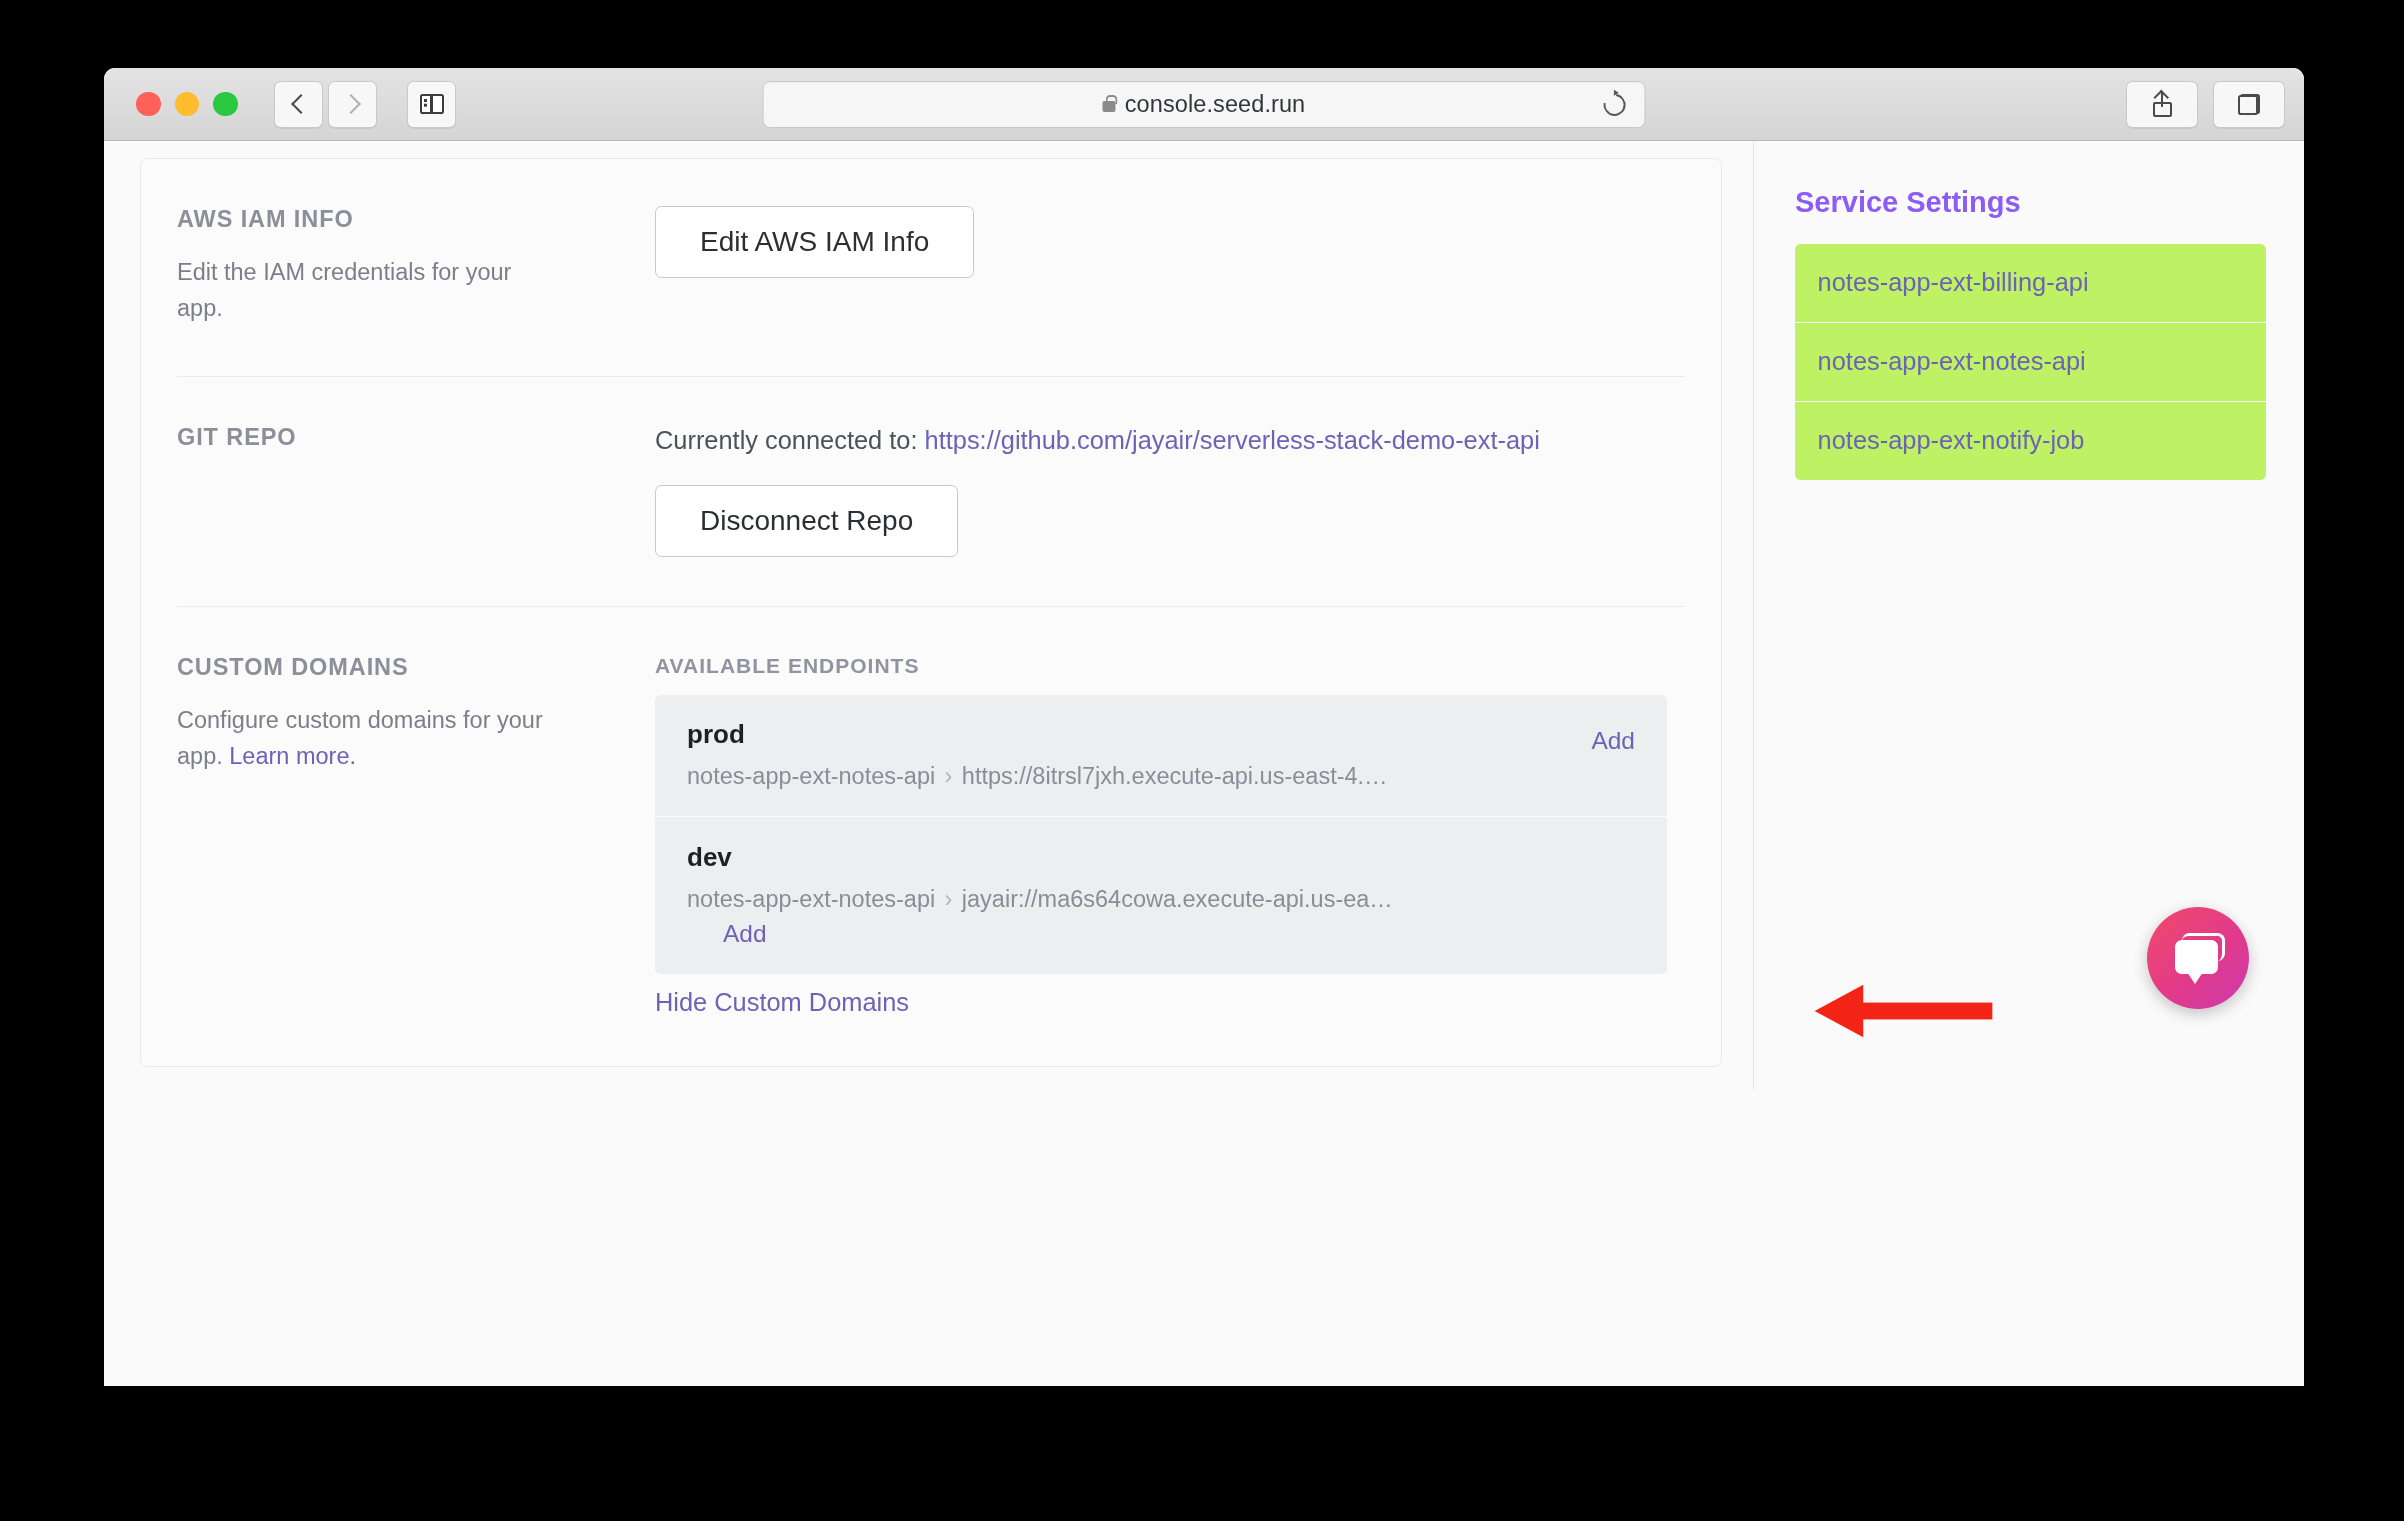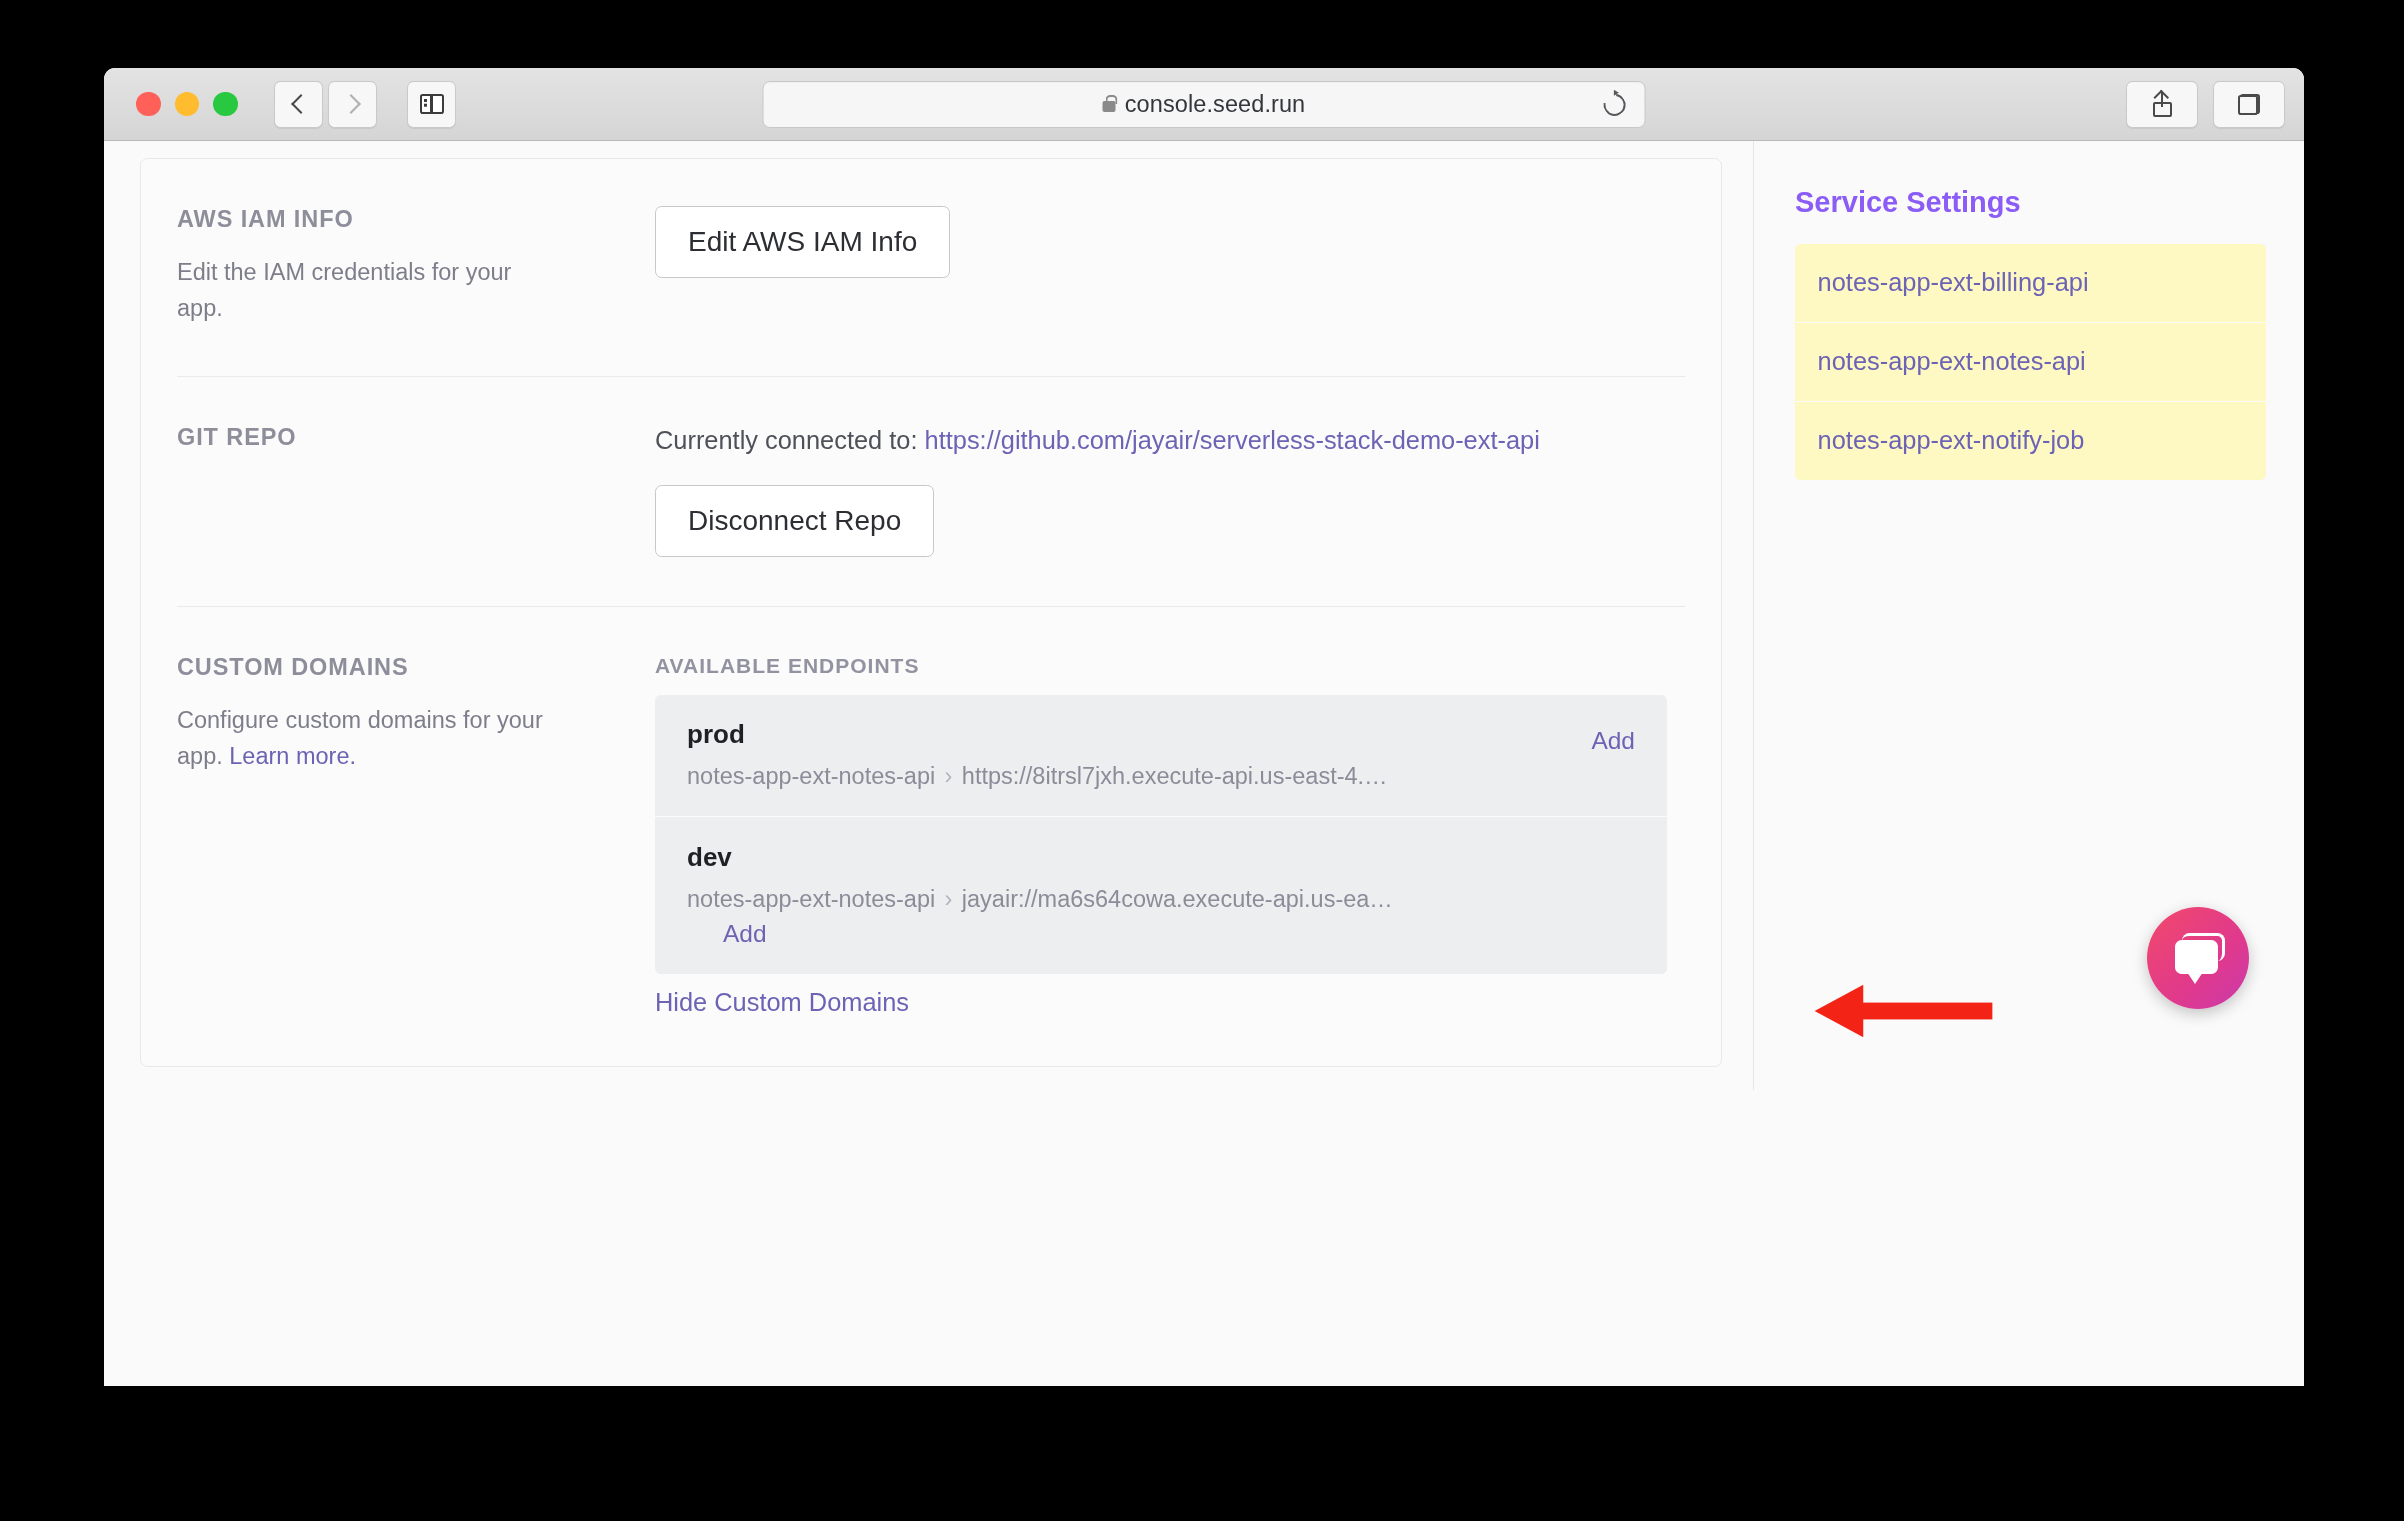--- a/index.html
+++ b/index.html
@@ -260,21 +260,21 @@
   .row-right {
     flex: 1;
     padding-top: 1.9px;
   }
 
   .btn-outline {
     display: inline-block;
     border: 1.9px solid #c8c8c8;
     background: #ffffff;
     border-radius: 6.6px;
-    padding: 21px 32px;
+    padding: 21px 44px;
     font-size: 28px;
     color: #2c2e33;
     line-height: 1;
     cursor: pointer;
   }
 
   .connected-line {
     font-size: 25.4px;
     color: #4f5158;
     margin-bottom: 28px;
@@ -347,21 +347,21 @@
     font-weight: 700;
     color: #8b5cf6;
     margin-bottom: 24.5px;
   }
   .service-list {
     border-radius: 5.6px;
     overflow: hidden;
     width: 471px;
   }
   .service-item {
-    background: #fef9c3;
+    background: #bef264;
     padding: 24.5px 22.6px;
     font-size: 25.4px;
     color: #6c63b5;
     cursor: pointer;
   }
   .service-item + .service-item {
     border-top: 1.9px solid #fbfbfb;
   }
 
   

